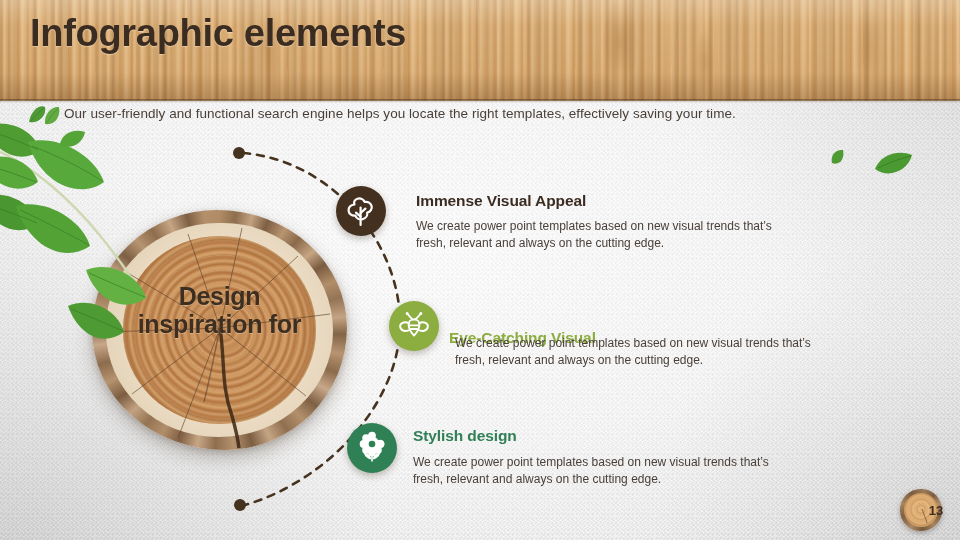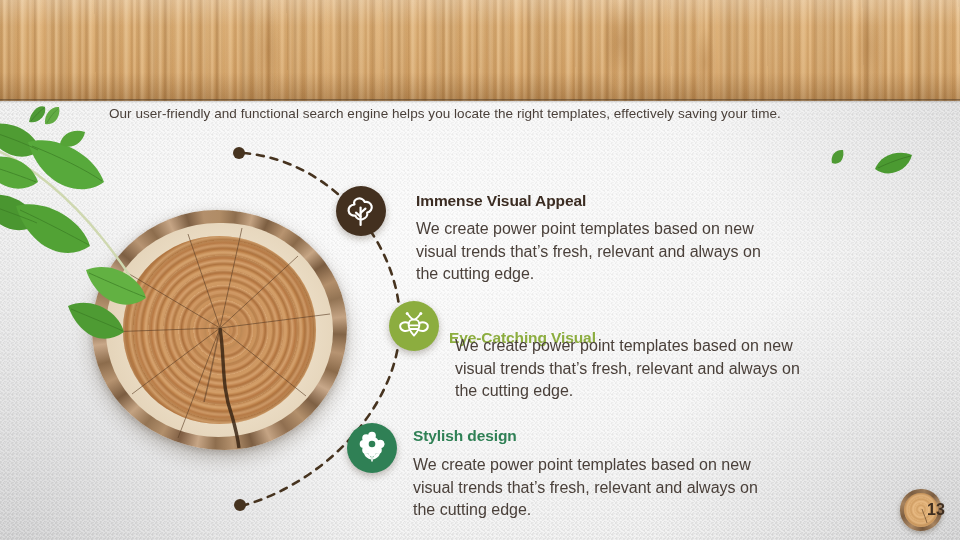--- a/index.html
+++ b/index.html
@@ -72,21 +72,21 @@
   }
   #slide-subtitle{
     position:absolute;left:31px;top:57px;
     font-size:19px;font-weight:bold;color:#3b2c22;letter-spacing:-.2px;
     text-shadow:0 1px 1px rgba(255,240,215,.40);
   }
 
   
   #intro-text{
     position:absolute;left:64px;top:106px;width:760px;
-    font-size:13.5px;color:#4a403a;letter-spacing:.05px;margin-left:45px;
+    font-size:13.5px;color:#4a403a;letter-spacing:.05px;
   }
   .mini-leaf{position:absolute;}
 
   
   #wood-slice{
     position:absolute;left:92px;top:210px;width:255px;height:240px;
   }
   #wood-slice .bark{
     position:absolute;inset:0;border-radius:49% 51% 48% 52% / 50% 49% 51% 50%;
     background:
@@ -137,21 +137,21 @@
   
   .feature{position:absolute;}
   .feature .icon-circle{
     position:absolute;left:0;top:0;width:50px;height:50px;border-radius:50%;
     box-shadow:0 3px 7px rgba(60,45,30,.30);
   }
   .feature .f-title{
     position:absolute;font-size:15.5px;font-weight:bold;letter-spacing:-.1px;white-space:nowrap;
   }
   .feature .f-body{
-    position:absolute;font-size:16px;line-height:1.42;color:#4a403a;width:360px;
+    position:absolute;font-size:12px;line-height:1.42;color:#4a403a;width:360px;
   }
 
   #feature-1{left:336px;top:186px;}
   #feature-1 .icon-circle{background:#43301f;}
   #feature-1 .f-title{left:80px;top:6px;color:#3b2c22;}
   #feature-1 .f-body{left:80px;top:32px;}
 
   #feature-2{left:389px;top:301px;}
   #feature-2 .icon-circle{background:#8cad3f;}
   #feature-2 .f-title{left:60px;top:8px;color:#8cad3f;margin-top:20px;}
@@ -174,39 +174,40 @@
     box-shadow:0 2px 5px rgba(60,45,30,.35);
   }
   #page-badge .pb-face{
     position:absolute;left:9%;top:9%;width:82%;height:82%;border-radius:50%;
     background:repeating-radial-gradient(circle at 50% 48%,
       #dba96f 0px,#e8bb84 2px,#d2a066 4px,#e3b57c 6px);
     box-shadow:inset 0 0 7px rgba(140,90,40,.35);
   }
   #page-number{
     position:absolute;inset:0;display:flex;align-items:center;justify-content:center;
-    font-size:16px;font-weight:bold;color:#3f2e20;margin-left:30px;
+    font-size:13px;font-weight:bold;color:#3f2e20;margin-left:30px;
   }
   .leaf{position:absolute;pointer-events:none;}
 </style>
 </head>
 <body>
 
 <div id="slide">
 
   <div id="paper-grain"></div>
   <div id="corner-shade"></div>
 
   <div id="header">
     <div class="grain"></div>
     <div class="knots"></div>
     <div class="sheen"></div>
   </div>
   <div id="header-edge"></div>
 
+  <div id="slide-title">Infographic elements</div>
 
   <svg class="mini-leaf" style="left:26px;top:102px;" width="38" height="26" viewBox="0 0 38 26">
     <path d="M3 20 C5 8, 14 2, 19 5 C21 13, 13 22, 3 20 Z" fill="#4e9a36"></path>
     <path d="M19 22 C18 11, 26 4, 33 5 C35 14, 29 24, 19 22 Z" fill="#62ab43"></path>
     <path d="M5 19 C9 14, 15 8, 18 6" stroke="#3c7d2a" stroke-width=".8" fill="none"></path>
     <path d="M21 21 C24 15, 29 9, 32 7" stroke="#4a8f33" stroke-width=".8" fill="none"></path>
   </svg>
   <div id="intro-text">Our user-friendly and functional search engine helps you locate the right templates, effectively saving your time.</div>
 
   <svg id="arc-svg">
@@ -229,22 +230,22 @@
         <path d="M128 118 L 96 24"></path>
         <path d="M128 118 L 34 62"></path>
         <path d="M128 118 L 14 122"></path>
         <path d="M128 118 L 40 184"></path>
         <path d="M128 118 L 86 228"></path>
       </g>
       <path d="M128 118 C 133 150, 129 176, 140 206 C 144 220, 146 230, 147 238" stroke="#3a2614" stroke-width="3.4" fill="none" opacity=".85"></path>
       <path d="M128 118 C 122 146, 118 168, 112 192" stroke="#4a3220" stroke-width="1.4" fill="none" opacity=".5"></path>
     </svg>
     <div id="wood-slice-label">
-      <br>
-      <br>
+      <span>Design</span><br>
+      <span>inspiration for</span><br>
     </div>
   </div>
 
   <svg class="leaf" style="left:-10px;top:120px;" width="210" height="220" viewBox="0 0 210 220">
     <path d="M2 28 C 40 44, 80 78, 112 118 C 128 138, 138 152, 146 166" stroke="#cfd8b0" stroke-width="2.4" fill="none"></path>
     <g>
       <path d="M-6 6 C 18 -2, 44 10, 50 30 C 34 44, 6 36, -6 6 Z" fill="#4f9c33"></path>
       <path d="M-8 40 C 16 30, 42 42, 48 62 C 30 76, 2 68, -8 40 Z" fill="#58a83a"></path>
       <path d="M38 22 C 66 14, 104 34, 114 62 C 90 80, 50 64, 38 22 Z" fill="#57a93b"></path>
       <path d="M-10 78 C 14 68, 42 82, 48 104 C 28 118, 2 108, -10 78 Z" fill="#4a9630"></path>

